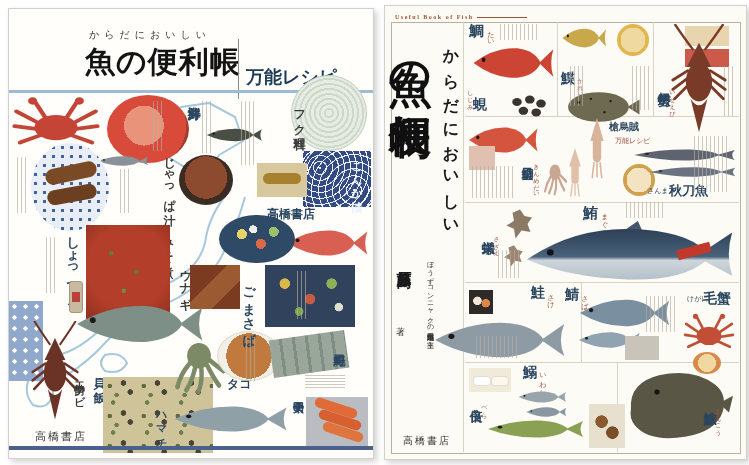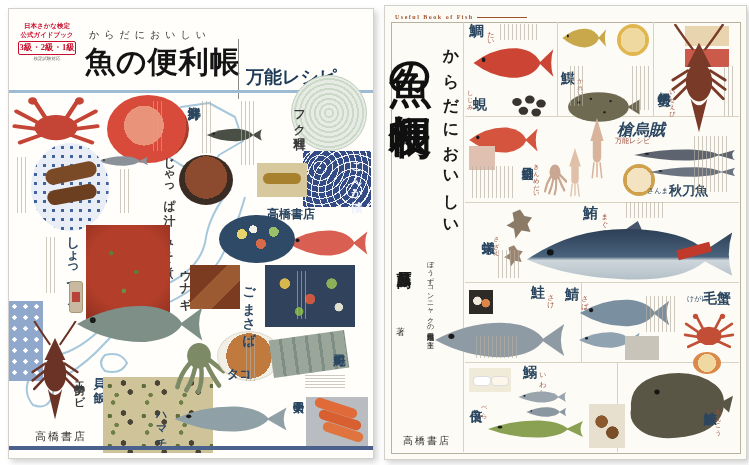--- a/index.html
+++ b/index.html
@@ -83,26 +83,20 @@
   <symbol id="shell" viewBox="0 0 40 40" preserveAspectRatio="none">
     <path fill="currentColor" d="M20 2 L26 10 L36 12 L30 20 L34 30 L22 28 L14 38 L12 26 L2 22 L12 16 L10 6 Z"></path>
   </symbol>
 </defs>
 </svg>
 
 <div class="stage">
 
   <div class="book" style="left:8px;top:8px;width:364px;height:449px;">
 
-    <div class="abs" style="left:6px;top:13px;width:64px;text-align:center;">
-      <div style="font-size:6.5px;color:#c8102e;font-weight:bold;">日本さかな検定</div>
-      <div style="font-size:6.5px;color:#c8102e;font-weight:bold;">公式ガイドブック</div>
-      <div style="font-size:8.5px;color:#c8102e;border:1px solid #c8102e;border-radius:2px;margin:1px 3px;font-weight:bold;">3級・2級・1級</div>
-      <div style="font-size:4.5px;color:#666;">検定試験対応</div>
-    </div>
     <div class="abs" style="left:80px;top:19px;font-size:10px;letter-spacing:5px;color:#333;">からだにおいしい</div>
     <div class="abs" style="left:76px;top:33px;font-size:30px;font-weight:700;color:#131313;letter-spacing:1px;">魚の便利帳</div>
     <div class="abs" style="left:229px;top:30px;width:1px;height:60px;background:#8a8a8a;"></div>
     <div class="abs" style="left:237px;top:56px;font-size:18px;font-weight:700;color:#1d3a57;">万能レシピ</div>
     <div class="abs" style="left:0;top:81px;width:364px;height:3px;background:#9dbcd4;"></div>
 
     <svg class="abs" style="left:0;top:84px;" width="364" height="360" viewBox="0 0 364 360">
       <g stroke="#a5c8dc" stroke-width="2" fill="none" stroke-linejoin="round">
         <path d="M148 34 L172 14 L200 10 L226 24 L234 48 L210 62 L196 84 L172 72 L150 58 Z"></path>
         <path d="M222 96 Q200 120 196 150 Q190 175 160 190 Q120 205 96 232 Q70 258 48 262"></path>
@@ -171,21 +165,21 @@
       </div>
     <div class="abs v lbl" style="left:64px;top:366px;font-size:11px;color:#3a3a3a;">伊勢エビ</div>
     <div class="abs v lbl" style="left:84px;top:360px;font-size:12px;">貝ご飯</div>
     <div class="tile" style="left:94px;top:368px;width:110px;height:76px;background:#cfc39a;background-image:radial-gradient(circle at 20% 30%, #5f6e3a 0 2px, transparent 2.5px),radial-gradient(circle at 60% 20%, #4a4436 0 2.5px, transparent 3px),radial-gradient(circle at 40% 60%, #6e8048 0 2px, transparent 2.5px),radial-gradient(circle at 80% 50%, #4a4436 0 2.5px, transparent 3px),radial-gradient(circle at 30% 85%, #6e8048 0 2px, transparent 2.5px);background-size:34px 30px;"></div>
     <div class="tile" style="left:164px;top:330px;width:52px;height:56px;color:#7c8a66;">
         <svg class="ic">
           <use href="#octopus"></use>
         </svg>
       </div>
     <div class="tile" style="left:208px;top:322px;width:62px;height:48px;border-radius:50%;background:radial-gradient(circle at 50% 50%, #c07a3e 0 58%, #f2efe6 58% 100%);border:1px solid #ddd8c8;"></div>
-    <div class="abs lbl" style="left:218px;top:359px;font-size:12px;">タコ</div>
+    <div class="abs lbl" style="left:218px;top:369px;font-size:12px;">タコ</div>
     <div class="abs v lbl" style="left:233px;top:270px;font-size:13px;">ごまさば</div>
     <div class="tile" style="left:256px;top:256px;width:90px;height:62px;background:#31425c;background-image:radial-gradient(circle at 22% 30%, #d8b84a 0 5px, transparent 5.5px),radial-gradient(circle at 50% 55%, #c85a42 0 5px, transparent 5.5px),radial-gradient(circle at 74% 30%, #8cb05a 0 5px, transparent 5.5px),radial-gradient(circle at 38% 75%, #7aa84a 0 4px, transparent 4.5px),radial-gradient(circle at 82% 68%, #e0e0d0 0 4px, transparent 4.5px);"></div>
     <div class="tile" style="left:262px;top:326px;width:76px;height:38px;transform:rotate(-8deg);background:repeating-linear-gradient(90deg,#9aa69a 0 10px,#7e8e84 10px 13px);"></div>
     <div class="abs v lbl" style="left:324px;top:336px;font-size:12px;">紀寿司</div>
     <div class="abs v lbl" style="left:283px;top:384px;font-size:11px;">辛子明太子</div>
     <div class="tile" style="left:297px;top:388px;width:62px;height:50px;background:#b9bdc2;">
       <div class="abs" style="left:8px;top:6px;width:44px;height:10px;border-radius:6px;background:#e06a38;transform:rotate(18deg);"></div>
       <div class="abs" style="left:12px;top:18px;width:44px;height:10px;border-radius:6px;background:#d85f30;transform:rotate(18deg);"></div>
       <div class="abs" style="left:16px;top:30px;width:42px;height:10px;border-radius:6px;background:#e0743e;transform:rotate(18deg);"></div>
     </div>
@@ -276,21 +270,21 @@
         </svg>
       </div>
     <div class="abs v lbl" style="left:136px;top:152px;font-size:12px;">金目鯛</div>
     <div class="abs v kana" style="left:148px;top:154px;font-size:6px;">きんめだい</div>
     <div class="tile" style="left:158px;top:156px;width:24px;height:34px;color:#caa792;">
         <svg class="ic">
           <use href="#octopus"></use>
         </svg>
       </div>
 
-    <div class="abs lbl" style="left:232px;top:116px;font-size:16px;font-style:italic;">槍烏賊</div>
+    <div class="abs lbl" style="left:224px;top:116px;font-size:10px;">槍烏賊</div>
     <div class="abs kana" style="left:230px;top:132px;font-size:7px;">万能レシピ</div>
     <div class="tile" style="left:203px;top:112px;width:18px;height:62px;color:#d8b49c;">
         <svg class="ic">
           <use href="#squid"></use>
         </svg>
       </div>
     <div class="tile" style="left:182px;top:142px;width:16px;height:50px;color:#e0c0a8;">
         <svg class="ic">
           <use href="#squid"></use>
         </svg>

